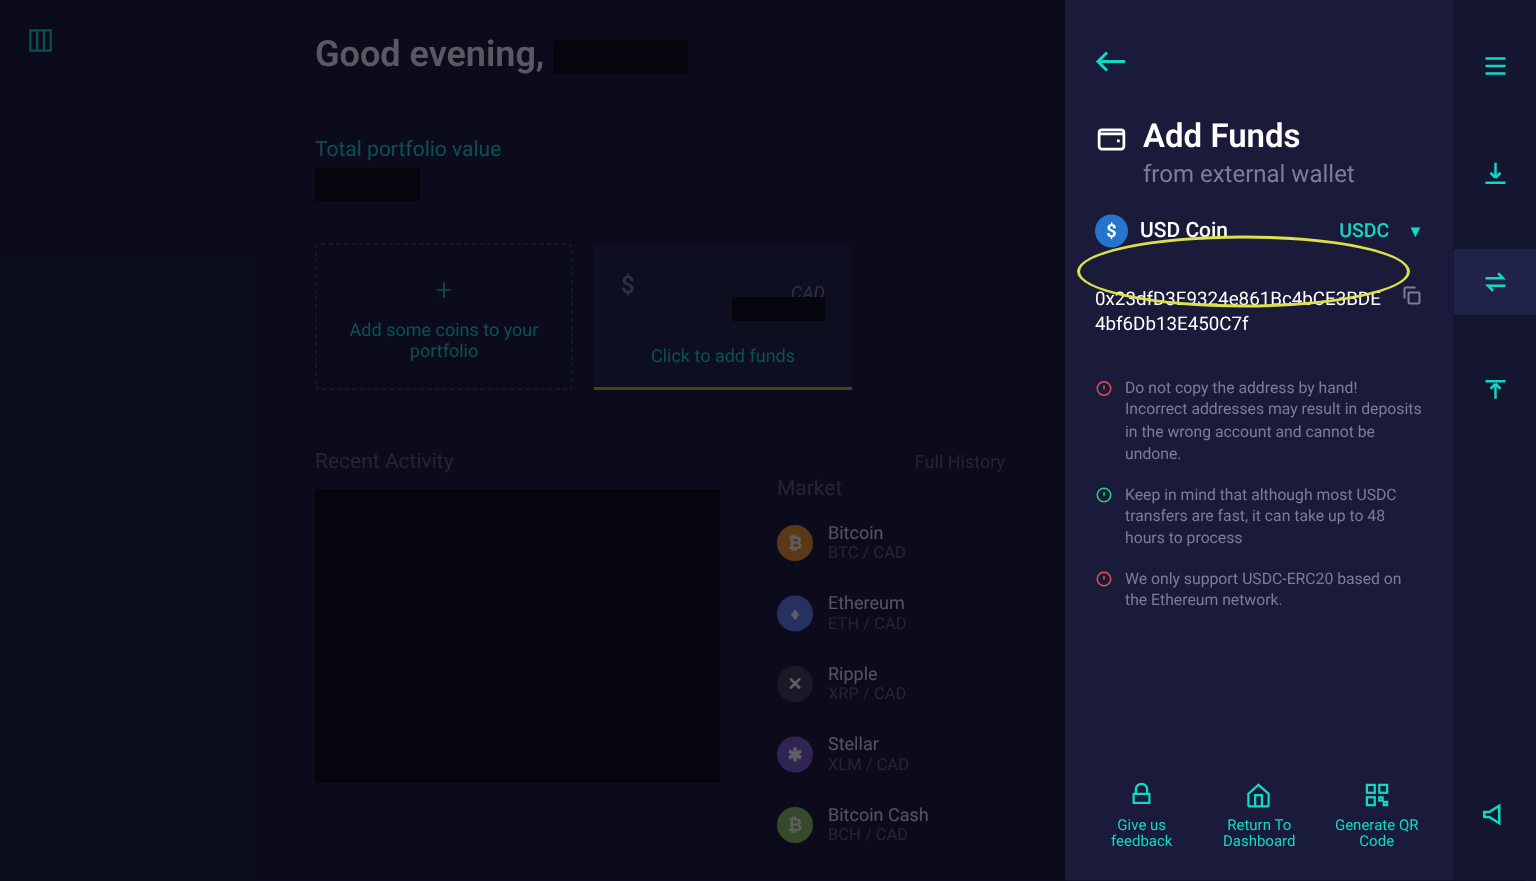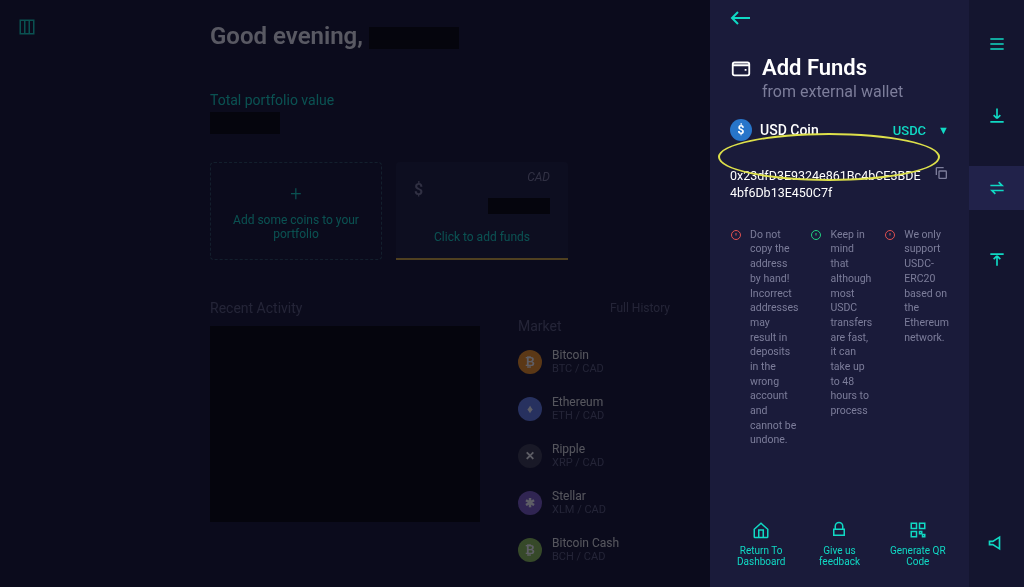--- a/index.html
+++ b/index.html
@@ -27,61 +27,61 @@
   .greet .blk{display:inline-block;width:90px;height:22px;background:#000;vertical-align:middle;}
   .port-label{color:var(--accent);font-size:14px;margin-top:42px;}
   .port-val{width:70px;height:22px;background:#000;margin-top:4px;}
   
   .cards{display:flex;gap:14px;margin-top:28px;}
   .card{width:172px;height:98px;border-radius:4px;display:flex;flex-direction:column;align-items:center;justify-content:center;font-size:12px;}
   .card-add{border:1px dashed #2a4c5c;color:var(--accent);text-align:center;padding:0 18px;}
   .card-add .plus{font-size:20px;font-weight:300;margin-bottom:8px;}
   .card-funds{background:#191a38;position:relative;}
   .card-funds .dollar{position:absolute;top:18px;left:18px;color:var(--txt-dim2);font-size:16px;font-weight:600;}
-  .card-funds .cad{position:absolute;top:8px;right:18px;color:var(--txt-dim2);font-style:italic;}
+  .card-funds .cad{position:absolute;top:26px;right:18px;color:var(--txt-dim2);font-style:italic;}
   .card-funds .bal{position:absolute;top:36px;right:18px;width:62px;height:16px;background:#000;}
   .card-funds .link{position:absolute;bottom:16px;left:0;right:0;text-align:center;color:var(--accent);font-size:12px;}
   .card-funds .bar{position:absolute;bottom:0;left:0;right:0;height:2px;background:var(--gold);}
   
   .activ{margin-top:40px;}
   .activ-head{display:flex;justify-content:space-between;align-items:center;margin-bottom:10px;font-size:14px;color:var(--txt-dim);}
   .activ-head .hist{color:var(--txt-dim);font-size:12px;}
   .activ-body{width:270px;height:196px;background:#000;}
   
   .market{position:absolute;left:518px;top:318px;width:180px;z-index:2;}
   .market-h{color:var(--txt-dim);font-size:14px;margin-bottom:14px;}
   .coin{display:flex;align-items:center;gap:10px;margin-bottom:20px;}
   .coin-ico{width:24px;height:24px;border-radius:50%;display:flex;align-items:center;justify-content:center;font-size:12px;font-weight:700;color:#fff;}
   .coin-meta{display:flex;flex-direction:column;font-size:12px;}
   .coin-name{color:#e5e5e5;}
   .coin-pair{color:var(--txt-dim);font-size:11px;}
   
   
-  .panel{position:absolute;right:55px;top:0;width:259px;height:587px;background:var(--bg-panel);z-index:10;padding:8px 20px 0 20px;}
+  .panel{position:absolute;right:55px;top:0;width:259px;height:587px;background:var(--bg-panel);z-index:10;padding:32px 20px 0 20px;}
   .back{color:var(--accent);font-size:18px;cursor:pointer;display:inline-block;}
   .af-head{display:flex;gap:10px;margin-top:26px;align-items:flex-start;}
   .wallet-ico{width:22px;height:22px;flex:0 0 22px;margin-top:2px;}
   .wallet-ico svg{stroke:#fff;fill:none;width:100%;height:100%;}
   .af-title{font-size:22px;font-weight:600;color:#fff;}
   .af-sub{font-size:16px;color:var(--txt-dim2);margin-top:2px;}
   
   .coin-sel{display:flex;align-items:center;margin-top:18px;gap:8px;}
   .usdc-ico{width:22px;height:22px;border-radius:50%;background:#2775ca;display:flex;align-items:center;justify-content:center;color:#fff;font-size:12px;font-weight:700;}
   .coin-sel-name{color:#fff;font-size:14px;font-weight:500;flex:1;}
   .coin-sel-sym{color:var(--accent);font-size:13px;font-weight:500;}
   .chev{color:var(--accent);font-size:11px;margin-left:4px;}
   
   .addr-label{color:var(--txt-dim2);font-size:11px;margin-top:16px;}
   .addr-row{display:flex;align-items:center;gap:8px;margin-top:4px;position:relative;}
   .addr{color:#fff;font-size:12.5px;word-break:break-all;line-height:1.35;flex:1;margin-top:23px;}
   .copy-ico{width:16px;height:16px;flex:0 0 16px;}
   .copy-ico svg{stroke:var(--txt-dim2);fill:none;width:100%;height:100%;}
   .hl{position:absolute;border:2px solid #dde04a;border-radius:50%;width:222px;height:48px;left:-12px;top:-12px;pointer-events:none;}
   
-  .notes{margin-top:26px;display:flex;flex-direction:row;gap:12px;justify-content:center;}
+  .notes{margin-top:26px;display:flex;flex-direction:column;gap:12px;justify-content:center;}
   .note{display:flex;gap:8px;font-size:10.5px;color:var(--txt-dim2);line-height:1.4;}
   .note-i{width:12px;height:12px;flex:0 0 12px;margin-top:1px;}
   .note-i.red svg{stroke:var(--red);}
   .note-i.grn svg{stroke:var(--green);}
   
   .panel-foot{position:absolute;bottom:20px;left:0;right:0;display:flex;justify-content:space-around;padding:0 12px;}
   .foot-btn{display:flex;flex-direction:column;align-items:center;gap:6px;color:var(--accent);font-size:10px;text-align:center;width:70px;cursor:pointer;}
   .foot-btn svg{width:18px;height:18px;stroke:var(--accent);fill:none;}
   
   
@@ -232,30 +232,30 @@
             <circle cx="12" cy="12" r="9"></circle>
             <path d="M12 8v5M12 16h.01"></path>
           </svg></div>
     <div>We only support USDC-ERC20 based on the Ethereum network.</div>
       </div>
     </div>
 
   <div class="panel-foot">
     <div class="foot-btn">
       <svg viewBox="0 0 24 24" stroke-width="2">
+          <path d="M7 11V7a5 5 0 0110 0v4M5 11h14v8H5z"></path>
+        </svg>
+      <span>Give us feedback</span>
+    </div>
+    <div class="foot-btn">
+      <svg viewBox="0 0 24 24" stroke-width="2">
           <path d="M3 11l9-8 9 8v10a1 1 0 01-1 1H4a1 1 0 01-1-1z"></path>
           <path d="M9 22V12h6v10"></path>
         </svg>
       <span>Return To Dashboard</span>
-    </div>
-    <div class="foot-btn">
-      <svg viewBox="0 0 24 24" stroke-width="2">
-          <path d="M7 11V7a5 5 0 0110 0v4M5 11h14v8H5z"></path>
-        </svg>
-      <span>Give us feedback</span>
     </div>
     <div class="foot-btn">
       <svg viewBox="0 0 24 24" stroke-width="2">
           <rect x="3" y="3" width="7" height="7"></rect>
           <rect x="14" y="3" width="7" height="7"></rect>
           <rect x="3" y="14" width="7" height="7"></rect>
           <path d="M14 14h3v3h-3zM18 18h3v3h-3z"></path>
         </svg>
       <span>Generate QR Code</span>
     </div>

